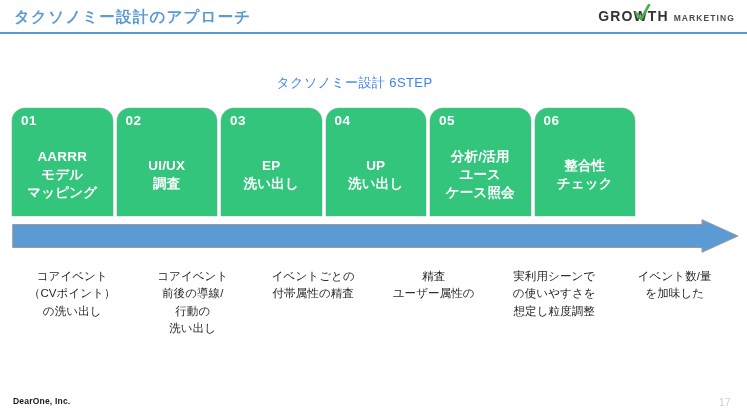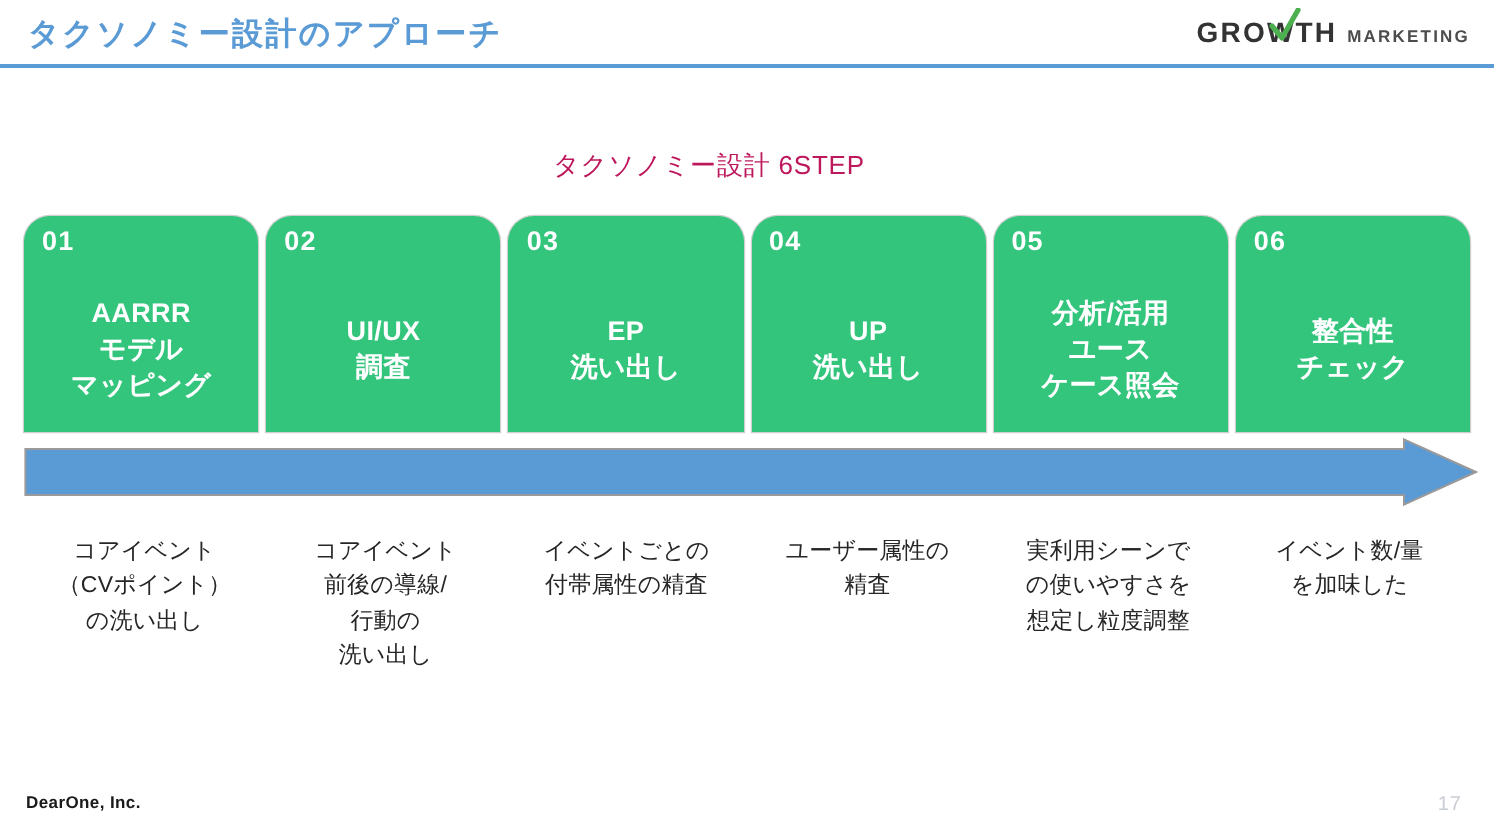--- a/index.html
+++ b/index.html
@@ -76,30 +76,30 @@
   }
 
   
   .chart-subtitle {
     position: absolute;
     left: 0;
     top: 74px;
     width: 709px;
     text-align: center;
     font-size: 13px;
-    color: #be185d;
+    color: #3b82f6;
     letter-spacing: 0.4px;
   }
 
   
   .steps-row {
     position: absolute;
     left: 12px;
     top: 108px;
-    width: 723px;
+    width: 623px;
     height: 108px;
     display: flex;
     gap: 4px;
   }
   .step-box {
     position: relative;
     flex: 1 1 0;
     background: #34c57d;
     border-radius: 13px 13px 0 0;
     color: #ffffff;
@@ -276,22 +276,22 @@
     <span class="ln">行動の</span>
     <span class="ln">洗い出し</span>
   </div>
 
   <div class="caption-cell">
     <span class="ln">イベントごとの</span>
     <span class="ln">付帯属性の精査</span>
   </div>
 
   <div class="caption-cell">
+    <span class="ln">精査</span>
     <span class="ln">ユーザー属性の</span>
-    <span class="ln">精査</span>
   </div>
 
   <div class="caption-cell">
     <span class="ln">実利用シーンで</span>
     <span class="ln">の使いやすさを</span>
     <span class="ln">想定し粒度調整</span>
   </div>
 
   <div class="caption-cell">
     <span class="ln">イベント数/量</span>

